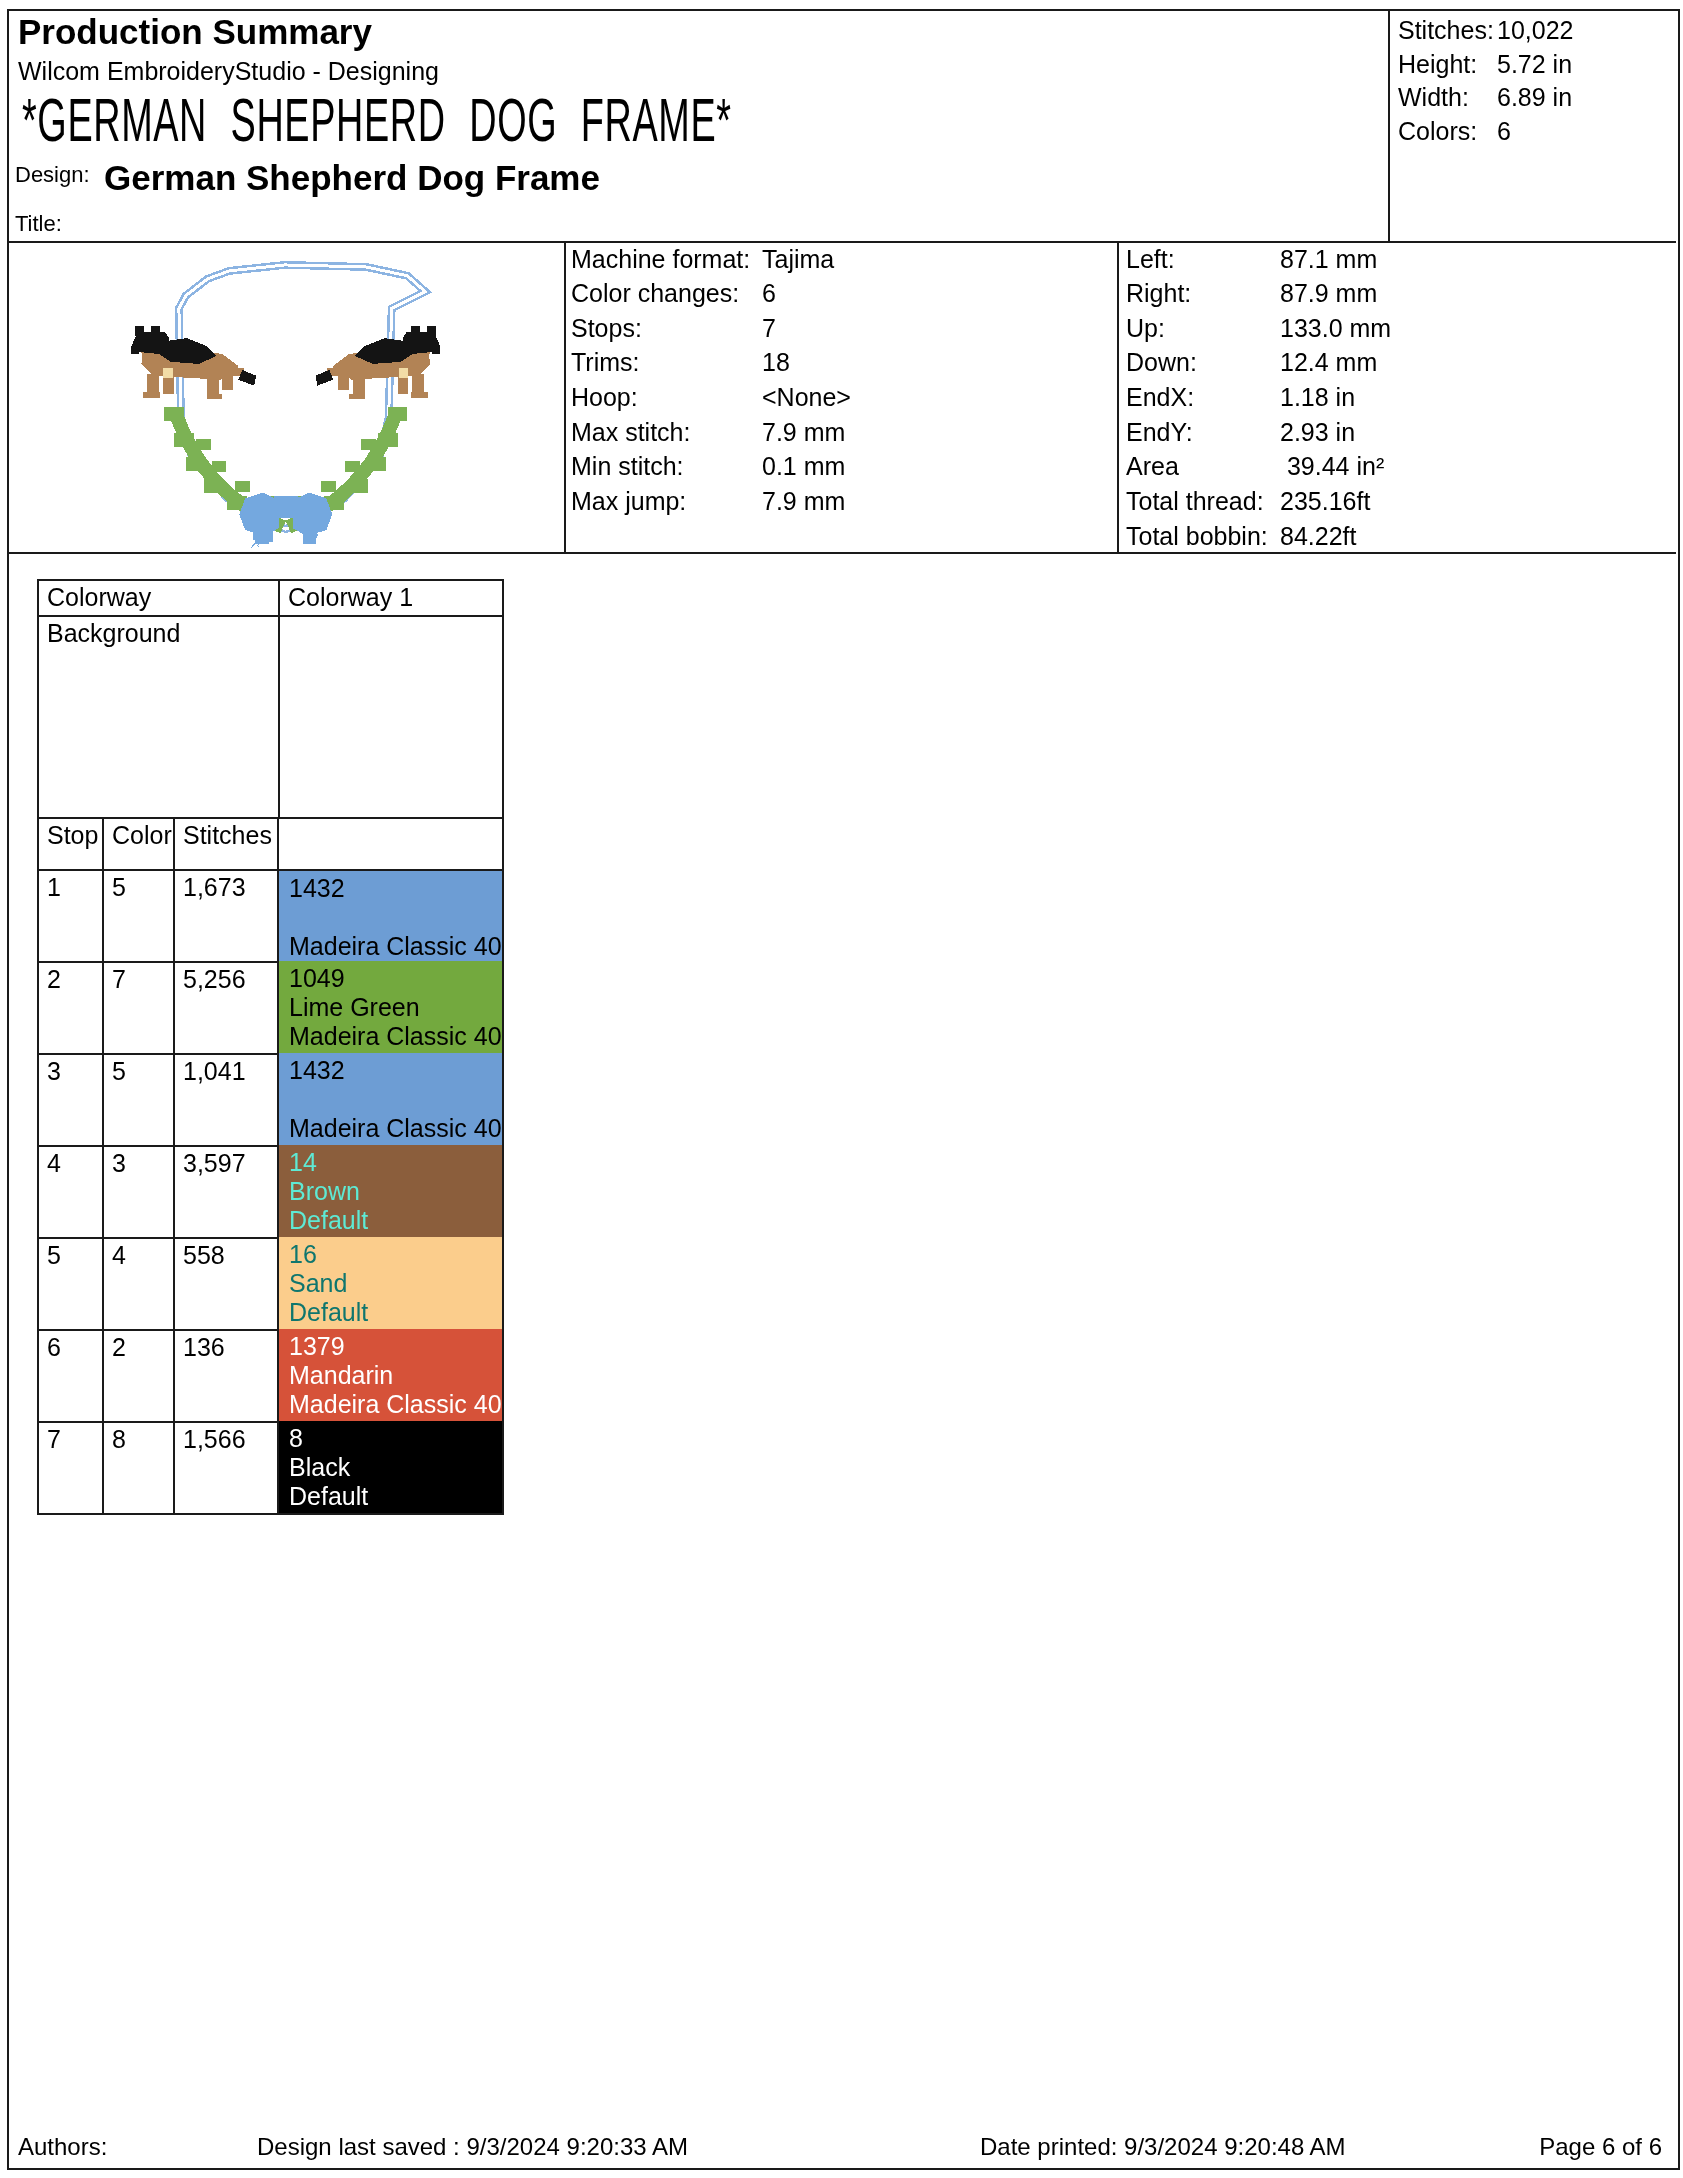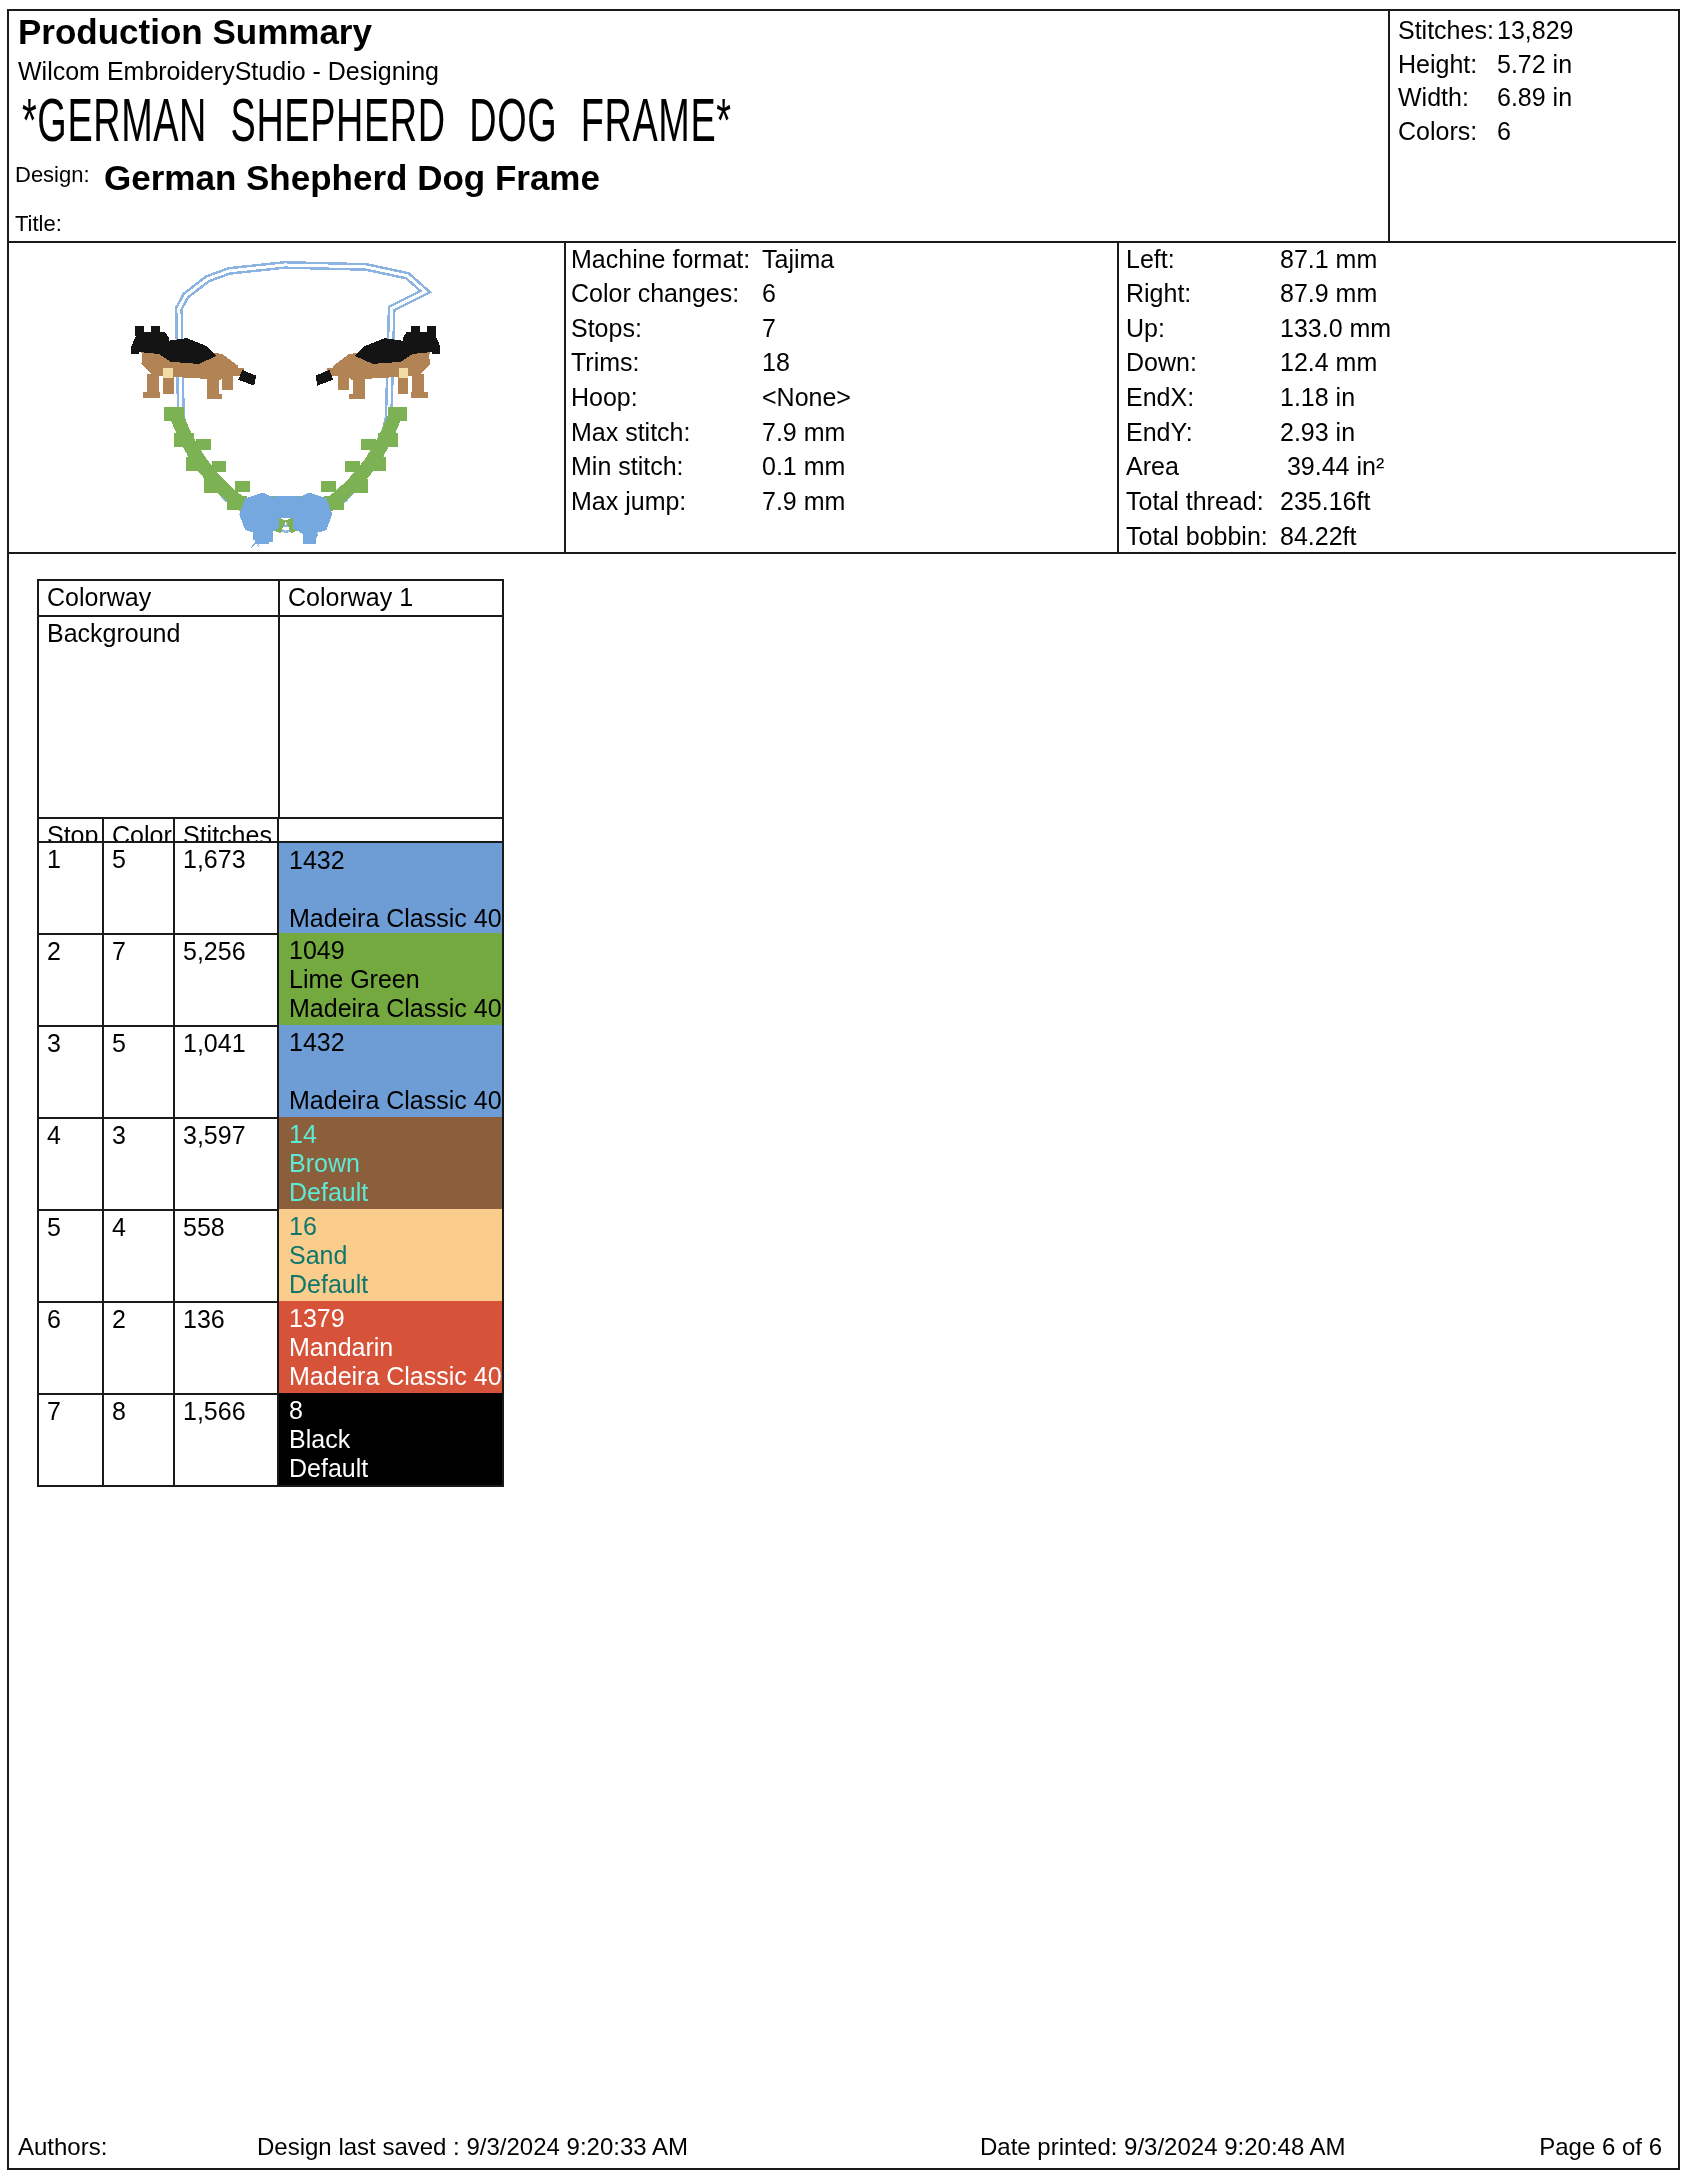--- a/index.html
+++ b/index.html
@@ -44,21 +44,21 @@
 <div class="vline" style="left:1117px;top:241px;height:312px;"></div>
 
 <div class="abs h-title">Production Summary</div>
 <div class="abs h-sub">Wilcom EmbroideryStudio - Designing</div>
 <div class="abs h-bigname">*GERMAN SHEPHERD DOG FRAME*</div>
 <div class="abs h-design-lbl">Design:</div>
 <div class="abs h-design-val">German Shepherd Dog Frame</div>
 <div class="abs h-title-lbl">Title:</div>
 
 <div>
-  <div class="row s-row" style="top:16px;"><span class="lbl">Stitches:</span><span class="val">13,829</span></div>
+  <div class="row s-row" style="top:16px;"><span class="lbl">Stitches:</span><span class="val">10,022</span></div>
   <div class="row s-row" style="top:50px;"><span class="lbl">Height:</span><span class="val">5.72 in</span></div>
   <div class="row s-row" style="top:83px;"><span class="lbl">Width:</span><span class="val">6.89 in</span></div>
   <div class="row s-row" style="top:117px;"><span class="lbl">Colors:</span><span class="val">6</span></div>
 </div>
 
 <svg class="abs" style="left:79px;top:249px;" width="465" height="301" viewBox="0 0 470 304" shape-rendering="crispEdges">
   <defs>
     <g id="dog">
       <polygon points="12,24 42,18 60,24 92,28 108,40 108,50 96,48 90,54 22,50 10,38" fill="#B28355"></polygon>
       <rect x="16" y="48" width="12" height="22" fill="#B28355"></rect>
@@ -153,21 +153,21 @@
 
 <div class="cw-table">
   <div class="cw-row" style="height:34px;">
     <div class="cw-cell" style="width:239px;">Colorway</div>
     <div class="cw-cell bl" style="flex:1;">Colorway 1</div>
   </div>
   <div class="cw-row" style="height:202px;">
     <div class="cw-cell bt" style="width:239px;">Background</div>
     <div class="cw-cell bt bl" style="flex:1;"></div>
   </div>
-  <div class="cw-row" style="height:24px;">
+  <div class="cw-row" style="height:52px;">
     <div class="cw-cell bt c-stop">Stop</div>
     <div class="cw-cell bt bl c-color">Color</div>
     <div class="cw-cell bt bl c-stitch">Stitches</div>
     <div class="cw-cell bt bl c-sw"></div>
   </div>
 
   <div class="cw-row" style="height:92px;">
     <div class="cw-cell bt c-stop">1</div>
     <div class="cw-cell bt bl c-color">5</div>
     <div class="cw-cell bt bl c-stitch">1,673</div>

